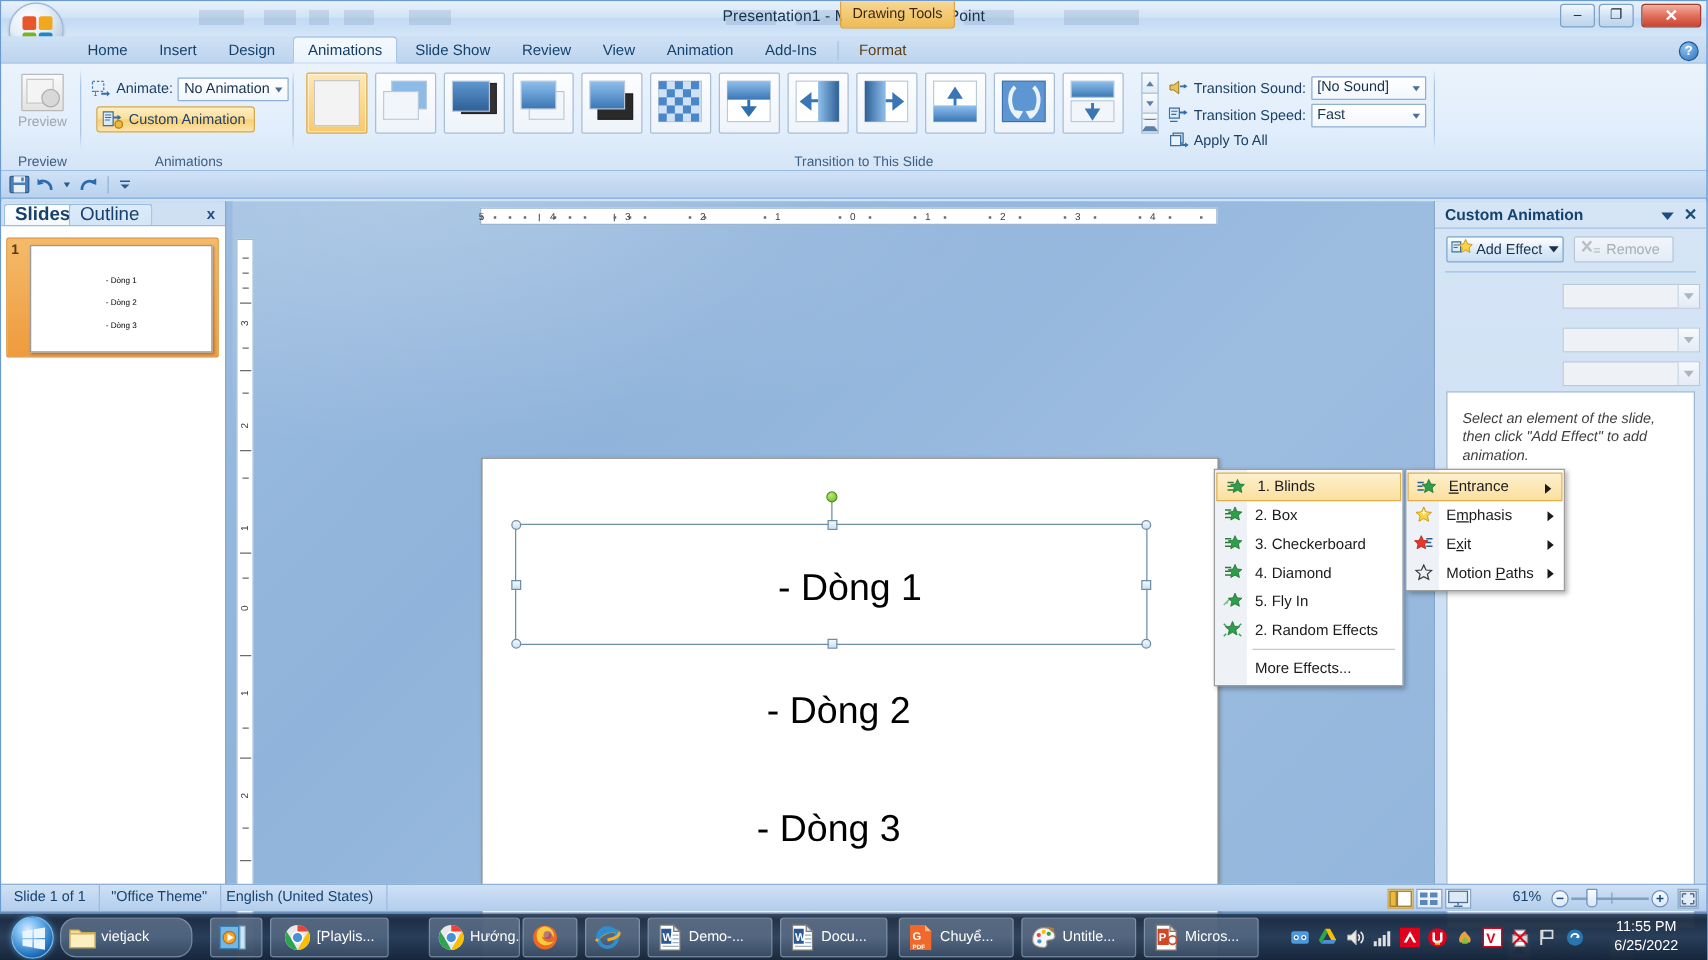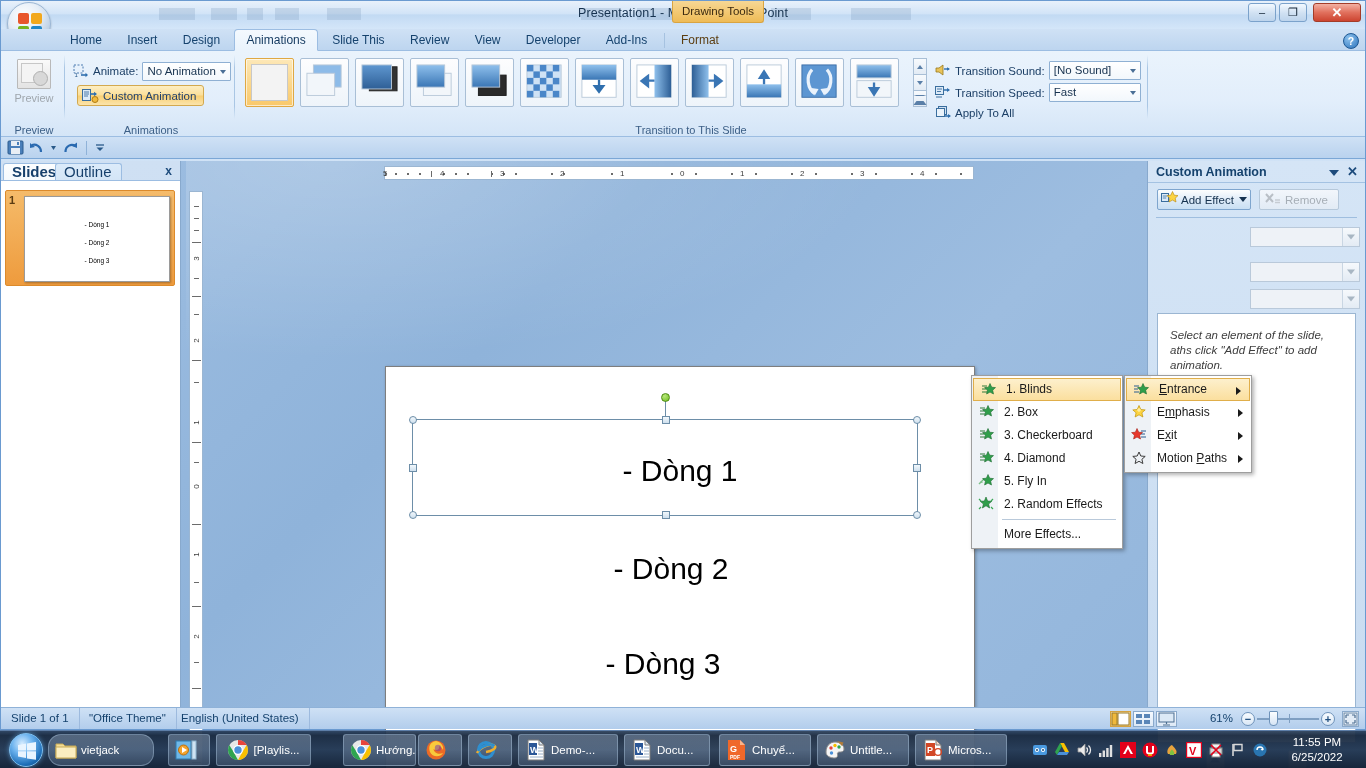--- a/index.html
+++ b/index.html
@@ -534,24 +534,24 @@
         <i></i>
         <i></i>
     </div>
   </div>
 
   <div id="tabstrip">
     <div class="tab">Home</div>
     <div class="tab">Insert</div>
     <div class="tab">Design</div>
     <div class="tab active">Animations</div>
-    <div class="tab">Slide This</div>
+    <div class="tab">Slide Show</div>
     <div class="tab">Review</div>
     <div class="tab">View</div>
-    <div class="tab">Developer</div>
+    <div class="tab">Animation</div>
     <div class="tab">Add-Ins</div>
     <span id="tab-sep"></span>
     <div class="tab contextual">Format</div>
   </div>
   <div id="help-btn">?</div>
 
   <div id="ribbon">
 
     <div class="group" id="g-preview">
       <div id="preview-btn">
@@ -967,21 +967,21 @@
           <span class="dd"></span>
         </div>
       <div class="tp-field-row" style="top:101px;">
           <span class="dd"></span>
         </div>
       <div class="tp-field-row" style="top:128px;">
           <span class="dd"></span>
         </div>
 
       <div id="tp-listbox">
-        <div id="tp-hint">Select an element of the slide, aths click "Add Effect" to add animation.</div>
+        <div id="tp-hint">Select an element of the slide, then click "Add Effect" to add animation.</div>
       </div>
 
       <div id="reorder-row">
         <span class="ro-btn ro-up"></span>
         <span>Re-Order</span>
         <span class="ro-btn ro-dn"></span>
       </div>
 
     </div>
 

